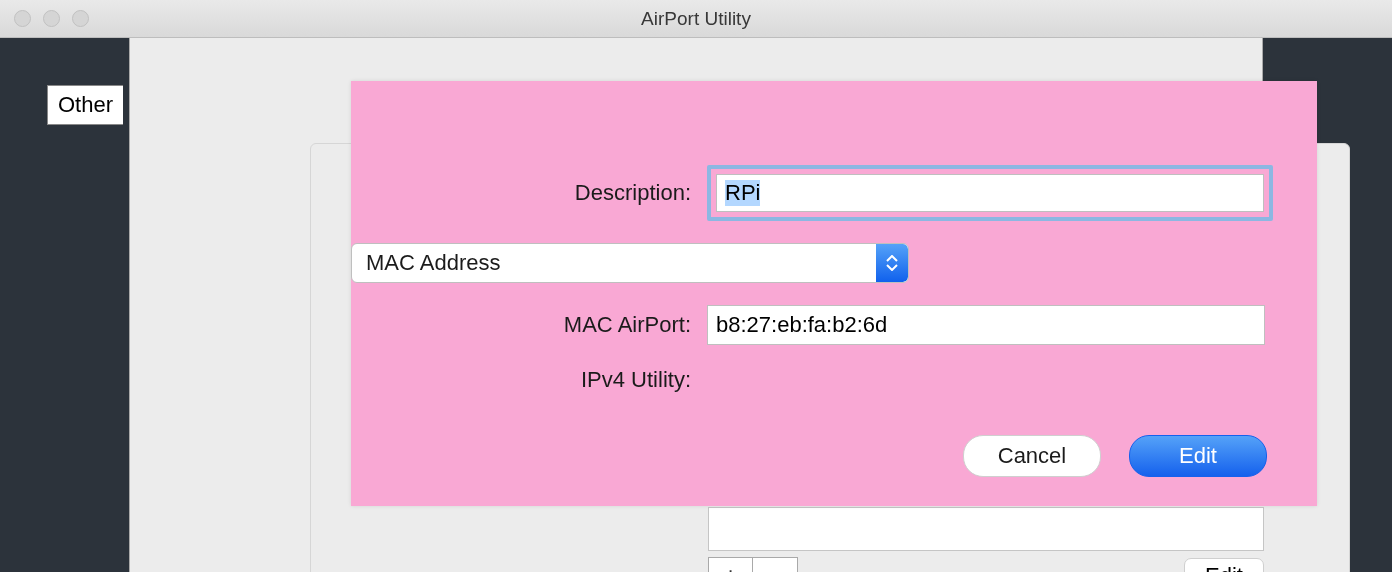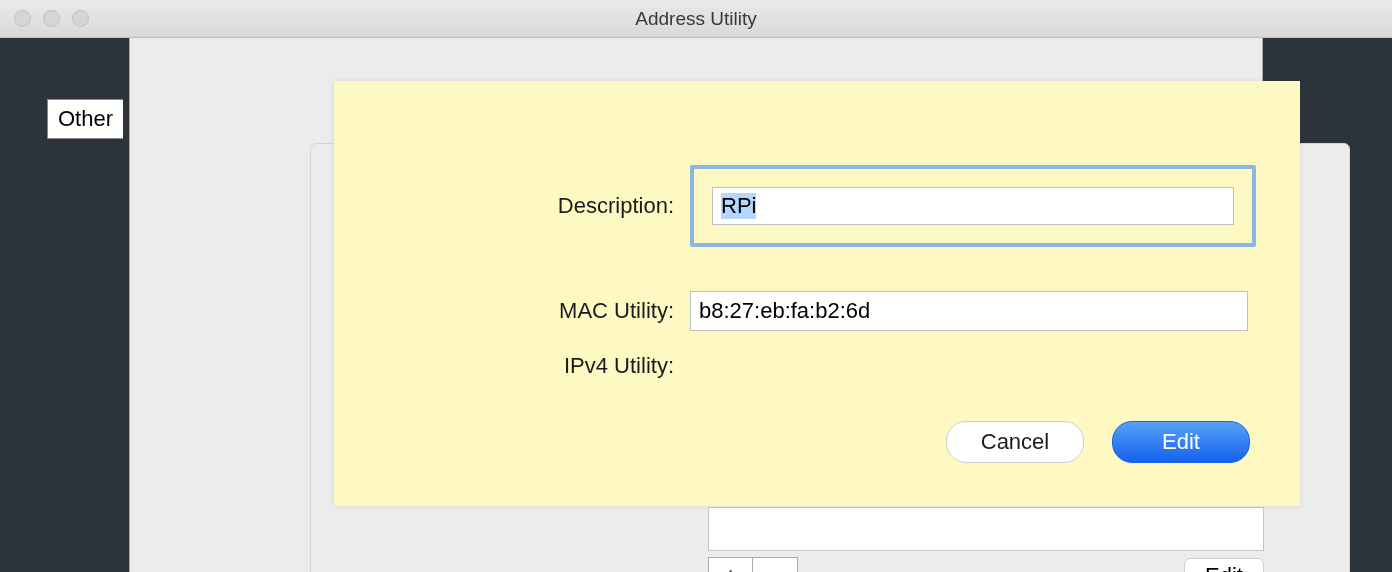--- a/index.html
+++ b/index.html
@@ -45,45 +45,45 @@
       top: 38px;
       width: 1134px;
       height: 534px;
       background: #ececec;
       border-left: 1px solid #aaa;
       border-right: 1px solid #aaa;
     }
     .other-tab {
       position: absolute;
       left: 47px;
-      top: 99px;
+      top: 85px;
       background: #ffffff;
       padding: 6px 10px;
       font-size: 22px;
       color: #000;
       border: 1px solid #888;
       border-right: none;
     }
     .panel {
       position: absolute;
       left: 180px;
       top: 105px;
       width: 1040px;
       height: 455px;
       background: #ececec;
       border: 1px solid #d6d6d6;
       border-radius: 6px;
     }
     .modal {
       position: absolute;
-      left: 204px;
+      left: 221px;
       top: 43px;
       width: 966px;
       height: 425px;
-      background: #fef9c3;
+      background: #f9a8d4;
       box-shadow: 0 0 4px rgba(0,0,0,0.1);
     }
     .form-row {
       display: flex;
       align-items: center;
       margin-bottom: 22px;
     }
     .form-label {
       width: 356px;
       text-align: right;
@@ -98,21 +98,21 @@
       width: 558px;
       height: 40px;
       border: 1px solid #bfbfbf;
       background: #fff;
       font-size: 22px;
       padding: 8px 8px;
       outline: none;
     }
     .desc-focus {
       border: 4px solid #8cb7e2;
-      padding: 18px;
+      padding: 5px;
       display: inline-block;
       width: 566px;
       border-radius: 2px;
     }
     .highlighted {
       background: #b3d7ff;
       display: inline;
     }
     .text-display {
       width: 100%;
@@ -238,21 +238,21 @@
   </style>
 </head>
 <body>
 
 <div class="titlebar">
   <div class="traffic-lights">
     <div class="traffic-light"></div>
     <div class="traffic-light"></div>
     <div class="traffic-light"></div>
   </div>
-  <div class="title">Address Utility</div>
+  <div class="title">AirPort Utility</div>
 </div>
 
 <div class="other-tab">Other</div>
 
 <div class="inner">
 
   <div class="panel"></div>
 
   <div class="below-list">
     <div class="list-fragment"></div>
@@ -273,24 +273,37 @@
         <div class="form-field-wrap">
           <div class="desc-focus">
             <div class="text-display">
               <span class="highlighted">RPi</span>
             </div>
           </div>
         </div>
       </div>
 
       <div class="form-row">
+        <div class="form-field-wrap">
+          <div class="select-wrap">
+            <span class="select-label">MAC Address</span>
+            <div class="select-arrows">
+              <svg width="12" height="8" viewBox="0 0 12 8">
+                  <path d="M1 6 L6 1 L11 6" stroke="#fff" stroke-width="2" fill="none"></path>
+                </svg>
+              <svg width="12" height="8" viewBox="0 0 12 8">
+                  <path d="M1 2 L6 7 L11 2" stroke="#fff" stroke-width="2" fill="none"></path>
+                </svg>
+            </div>
+          </div>
+        </div>
       </div>
 
       <div class="form-row">
-        <div class="form-label">MAC Utility:</div>
+        <div class="form-label">MAC AirPort:</div>
         <div class="form-field-wrap">
           <input class="text-input" type="text" value="b8:27:eb:fa:b2:6d" style="">
         </div>
       </div>
 
       <div class="form-row">
         <div class="form-label">IPv4 Utility:</div>
       </div>
 
       <div class="button-row">

